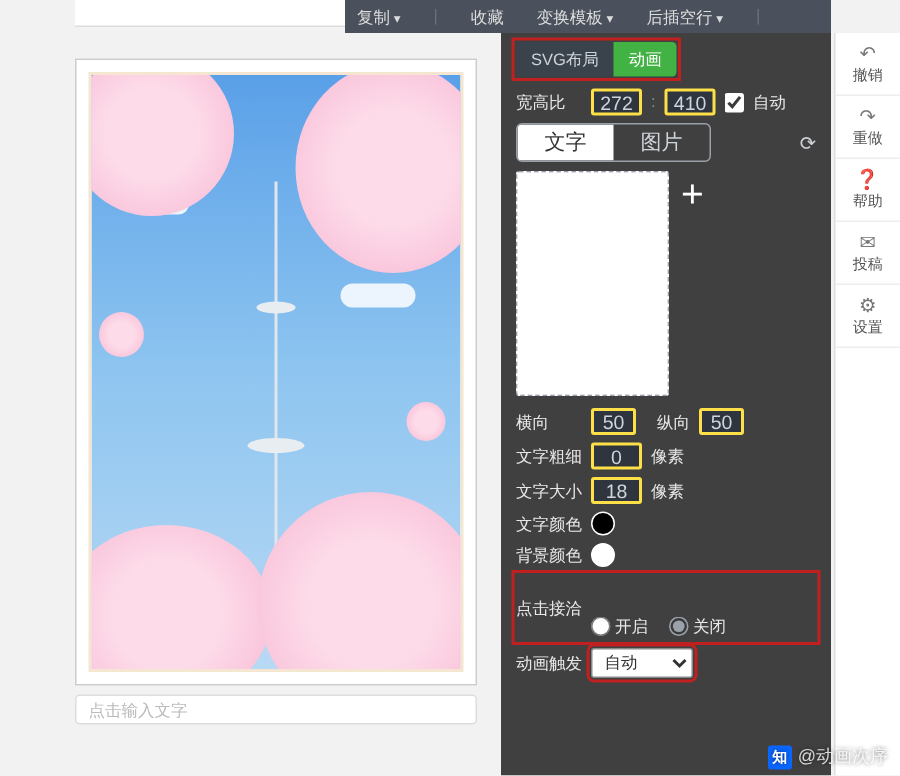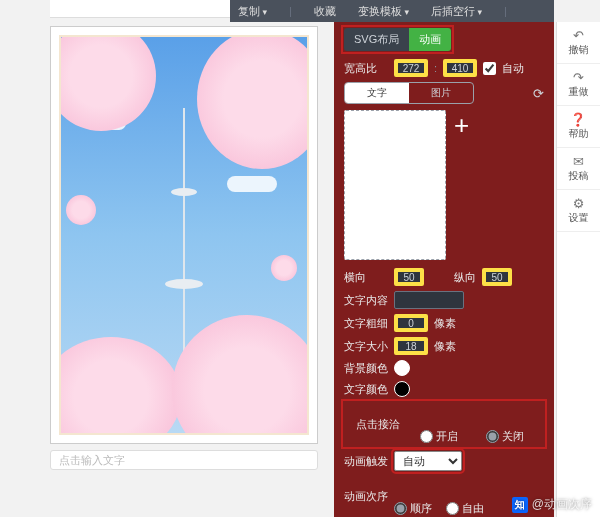--- a/index.html
+++ b/index.html
@@ -4,65 +4,65 @@
 <style>
   * { box-sizing: border-box; margin: 0; padding: 0; font-family: "Microsoft YaHei", sans-serif; }
   body { width: 600px; height: 517px; background: #f2f2f2; overflow: hidden; position: relative; }
 
   .topbar { position: absolute; top: 0; left: 230px; right: 46px; height: 22px; background: #4a515c; display: flex; align-items: center; padding: 0 8px; gap: 22px; color: #ddd; font-size: 11px; }
   .topbar span { cursor: pointer; }
   .topbar .dd::after { content: " ▾"; font-size: 9px; }
 
   .arrow { position: absolute; top: 48px; left: 105px; color: #e02020; font-size: 28px; transform: rotate(35deg); pointer-events: none; }
 
-  .canvas-wrap { position: absolute; top: 26px; left: 50px; width: 280px; }
+  .canvas-wrap { position: absolute; top: 39px; left: 50px; width: 280px; }
   .frame { width: 268px; height: 418px; background: #fff; border: 1px solid #ccc; padding: 8px; }
   .frame-inner { width: 100%; height: 100%; border: 2px solid #f4e6d0; position: relative; overflow: hidden; background: linear-gradient(to bottom, #5aa0e8 0%, #8ec5f0 50%, #b8d9f4 100%); }
   .tower { position: absolute; left: 50%; top: 18%; width: 2px; height: 72%; background: #dfe6ec; transform: translateX(-50%); }
   .tower::before, .tower::after { content:""; position:absolute; left:50%; transform:translateX(-50%); background:#e8edf2; border-radius:50%; }
   .tower::before { top: 28%; width: 26px; height: 8px; }
   .tower::after  { top: 60%; width: 38px; height: 10px; }
   .blossom { position:absolute; border-radius:50%; background: radial-gradient(circle,#fddbe9 40%,#f7b6d2 100%); filter: blur(0.3px); }
   .cloud { position:absolute; background:#fff; border-radius:40px; opacity:.85; }
 
   .placeholder { margin-top: 6px; width: 268px; height: 20px; background:#fff; border:1px solid #ddd; border-radius:3px; color:#bbb; font-size:11px; display:flex; align-items:center; padding:0 8px; }
   .baseline { margin-top: 6px; color:#888; font-size: 10px; }
 
-  .panel { position: absolute; top: 22px; right: 46px; width: 220px; bottom: 0; background:#7f1d1d; color:#e8e8e8; font-size:11px; padding: 6px 10px 0 10px; overflow:hidden; }
+  .panel { position: absolute; top: 22px; right: 46px; width: 220px; bottom: 0; background:#404040; color:#e8e8e8; font-size:11px; padding: 6px 10px 0 10px; overflow:hidden; }
   .tabs-top { display:flex; gap:0; margin-bottom:8px; outline:2px solid #c02020; outline-offset:1px; width:fit-content; }
   .tabs-top div { padding:4px 10px; font-size:11px; cursor:pointer; }
   .tabs-top .t1 { background:#3a424c; color:#cfd4da; border-radius:3px 0 0 3px; }
   .tabs-top .t2 { background:#43b244; color:#fff; border-radius:0 3px 3px 0; }
 
   .section-title { font-weight:bold; font-size:11px; margin:4px 0 6px; }
   .row { display:flex; align-items:center; gap:6px; margin:5px 0; }
   .row label { width:44px; flex-shrink:0; }
-  .numbox { width:34px; height:18px; background:#2f353e; border:4px solid #fde047; color:#cfd4da; font-size:10px; text-align:center; border-radius:2px; }
+  .numbox { width:34px; height:18px; background:#2f353e; border:2px solid #fde047; color:#cfd4da; font-size:13px; text-align:center; border-radius:2px; }
   .textbox { width:70px; height:18px; background:#2f353e; border:1px solid #6a7280; border-radius:2px; }
   .sep { color:#8a8f97; }
   .chk { accent-color:#fff; }
 
   .media-tabs { display:flex; border:1px solid #9aa1aa; border-radius:4px; overflow:hidden; width:130px; }
-  .media-tabs div { flex:1; text-align:center; padding:3px 0; cursor:pointer; font-size:10px; }
+  .media-tabs div { flex:1; text-align:center; padding:3px 0; cursor:pointer; font-size:14px; }
   .media-tabs .active { background:#fff; color:#333; }
   .media-tabs .inactive { color:#cfd4da; }
   .refresh { margin-left:auto; font-size:13px; cursor:pointer; color:#cfd4da; }
 
   .thumb-area { display:flex; gap:8px; margin:6px 0 8px; align-items:flex-start; }
   .thumb { width:102px; height:150px; background:#fff; border:1px dashed #9aa1aa; border-radius:2px; }
   .plus { font-size:26px; color:#fff; cursor:pointer; line-height:1; margin-top:2px; }
 
   .swatch { width:16px; height:16px; border-radius:50%; border:1px solid #fff; }
   .black { background:#000; }
   .white { background:#fff; }
 
   .radio { display:inline-flex; align-items:center; gap:3px; margin-right:8px;margin-top:25px; }
   .radio input { accent-color:#9aa1aa; }
   .trigger-sel { outline:2px solid #c02020; outline-offset:1px; height:20px; width:68px; background:#fff; color:#333; font-size:11px; border:1px solid #888; border-radius:2px; padding:0 4px; }
-  .contact-row { outline:2px solid #c02020; outline-offset:1px; padding:2px 12px;justify-content:space-between; }
+  .contact-row { outline:2px solid #c02020; outline-offset:1px; padding:2px 0; }
 
   .rail { position:absolute; top:22px; right:0; width:44px; background:#fff; border-left:1px solid #ddd; bottom:0; display:flex; flex-direction:column; }
   .rail-btn { display:flex; flex-direction:column; align-items:center; justify-content:center; gap:1px; height:42px; border-bottom:1px solid #eee; font-size:10px; color:#555; cursor:pointer; }
   .rail-btn .ic { font-size:13px; color:#777; line-height:1; }
 
   .watermark { position:absolute; right:8px; bottom:4px; color:#ffffffcc; font-size:12px; display:flex; align-items:center; gap:4px; pointer-events:none; text-shadow:0 0 3px #0008; }
   .watermark .zh { width:16px; height:16px; background:#0a66ff; color:#fff; font-size:10px; font-weight:bold; display:flex; align-items:center; justify-content:center; border-radius:2px; }
 
   .topstrip { position:absolute; top:0; left:50px; width:180px; height:18px; background:#fff; border-bottom:1px solid #ddd; }
 </style>
@@ -122,48 +122,44 @@
     <span class="refresh">⟳</span>
   </div>
   <div class="thumb-area">
     <div class="thumb"></div>
     <div class="plus">+</div>
   </div>
 
   <div class="row">
     <label>横向</label>
     <input class="numbox" style="width: 30px;" value="50">
-    <label style="width:auto;margin-left:24px">纵向</label>
+    <label style="width:auto;margin-left:8px">纵向</label>
     <input class="numbox" style="width: 30px;" value="50">
   </div>
 
-  <div class="row">
-    <label>文字内容</label>
-    <input class="textbox" style="">
-  </div>
 
   <div class="row">
     <label>文字粗细</label>
     <input class="numbox" value="0" style="">
     <span>像素</span>
   </div>
 
   <div class="row">
     <label>文字大小</label>
     <input class="numbox" value="18" style="">
     <span>像素</span>
   </div>
 
   <div class="row">
+    <label>文字颜色</label>
+    <div class="swatch black"></div>
+  </div>
+  <div class="row">
     <label>背景颜色</label>
     <div class="swatch white"></div>
-  </div>
-  <div class="row">
-    <label>文字颜色</label>
-    <div class="swatch black"></div>
   </div>
 
   <div class="row contact-row">
     <label>点击接洽</label>
     <span class="radio">
         <input type="radio" name="cc" style="">
         <span>开启</span>
       </span>
     <span class="radio">
         <input type="radio" name="cc" checked="" style="">
@@ -171,31 +167,20 @@
       </span>
   </div>
 
   <div class="row">
     <label>动画触发</label>
     <select class="trigger-sel">
       <option>自动</option>
     </select>
   </div>
 
-  <div class="row">
-    <label>动画次序</label>
-    <span class="radio">
-        <input type="radio" name="seq" checked="" style="">
-        <span>顺序</span>
-      </span>
-    <span class="radio">
-        <input type="radio" name="seq" style="">
-        <span>自由</span>
-      </span>
-  </div>
 </div>
 
 <div class="rail">
   <div class="rail-btn">
       <span class="ic">↶</span>
       <span>撤销</span>
     </div>
   <div class="rail-btn">
       <span class="ic">↷</span>
       <span>重做</span>

